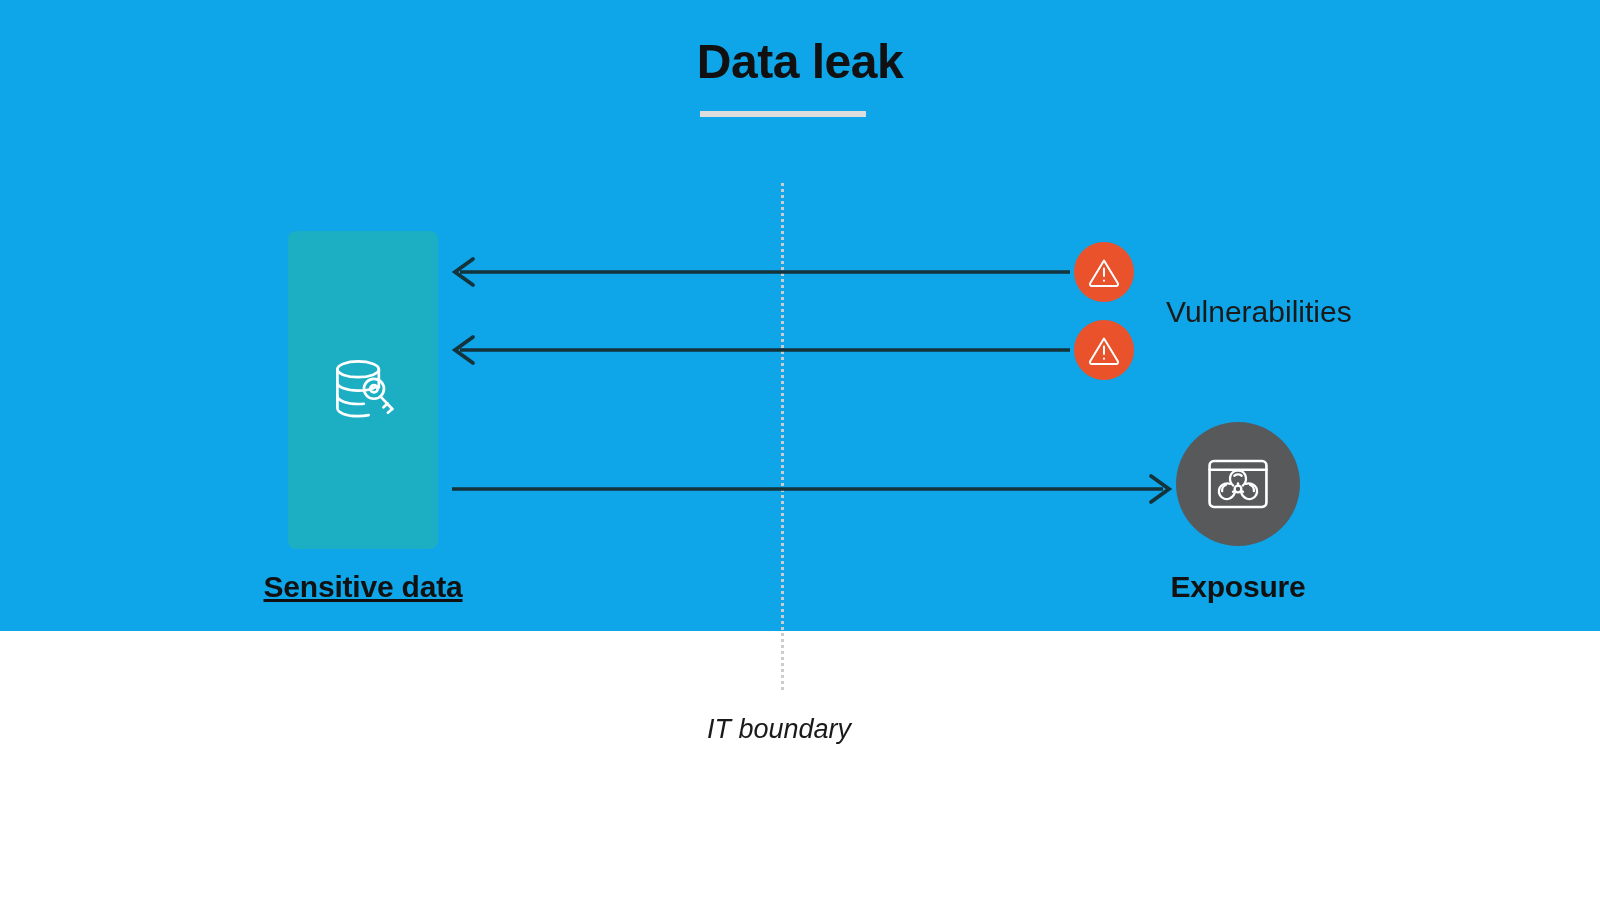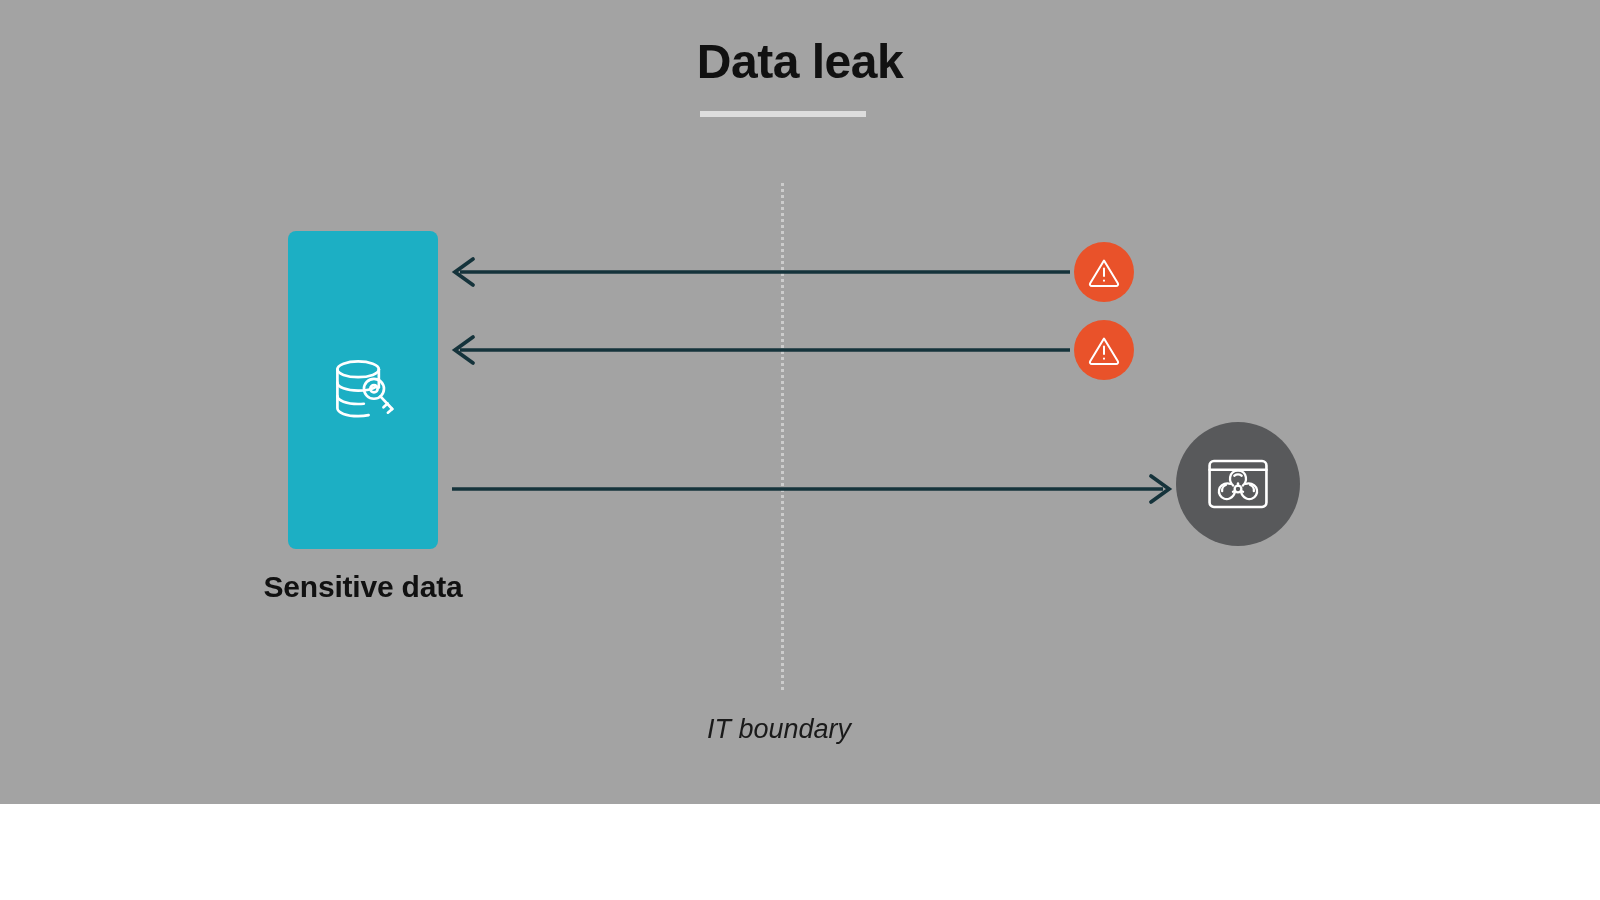--- a/index.html
+++ b/index.html
@@ -11,22 +11,22 @@
   body {
     width: 1600px;
     height: 900px;
     overflow: hidden;
     font-family: "Liberation Sans", sans-serif;
     -webkit-font-smoothing: antialiased;
   }
   .canvas {
     position: relative;
     width: 1600px;
-    height: 804px;
-    background: #a3a3a3;
+    height: 631px;
+    background: #0ea5e9;
   }
 
   
   .title {
     position: absolute;
     left: 0;
     top: 36px;
     width: 1600px;
     text-align: center;
     font-size: 48px;
@@ -88,20 +88,21 @@
     position: absolute;
     left: 213px;
     top: 570px;
     width: 300px;
     text-align: center;
     font-size: 30px;
     font-weight: bold;
     color: #111111;
     letter-spacing: -0.2px;
     white-space: nowrap;
+    text-decoration: underline;
   }
 
   
   .arrows {
     position: absolute;
     left: 0;
     top: 0;
     width: 1600px;
     height: 900px;
     pointer-events: none;
@@ -228,20 +229,21 @@
   <div class="vuln-node n2">
     <svg viewBox="0 0 32 32">
       <g fill="none" stroke="#ffffff" stroke-width="1.9" stroke-linecap="round" stroke-linejoin="round">
         <path d="M16 5.2 L 29 26.6 c 0.8 1.4 -0.2 2.6 -1.6 2.6 H 4.6 c -1.4 0 -2.4 -1.2 -1.6 -2.6 Z"></path>
         <path d="M16 12.6 V 19.8"></path>
         <path d="M16 24.1 V 24.3"></path>
       </g>
     </svg>
   </div>
 
+  <div class="label-vulnerabilities">Vulnerabilities</div>
 
   <div class="exposure-node">
     <svg viewBox="0 0 64 64">
       <g fill="none" stroke="#ffffff" stroke-width="2.4" stroke-linejoin="round" stroke-linecap="round">
         <rect x="6" y="11" width="52" height="42" rx="4"></rect>
         <path d="M6 19 H 58"></path>
       </g>
       <g fill="none" stroke="#ffffff" stroke-width="2.1" stroke-linecap="round" stroke-linejoin="round">
 
         <circle cx="32" cy="36.6" r="3.1"></circle>
@@ -255,14 +257,15 @@
         <path d="M34.7 38.9 c 0.5 2.8 2.3 5.2 5 6.4 c 3.1 1.4 6.9 0.2 8.8 -3.1 c 1.9 -3.3 0.8 -7 -1.6 -8.9 c -2.3 -1.8 -5.3 -2.3 -8 -1.4"></path>
         <path d="M46.5 38.5 c 0.3 -2.3 -1.2 -4.8 -3.4 -5.6"></path>
 
         <path d="M32 33.5 V 31.4"></path>
         <path d="M29.4 38.2 L 27.4 39.1"></path>
         <path d="M34.6 38.2 L 36.6 39.1"></path>
       </g>
     </svg>
   </div>
 
+  <div class="label-exposure">Exposure</div>
 
 </div>
 
 </body></html>

